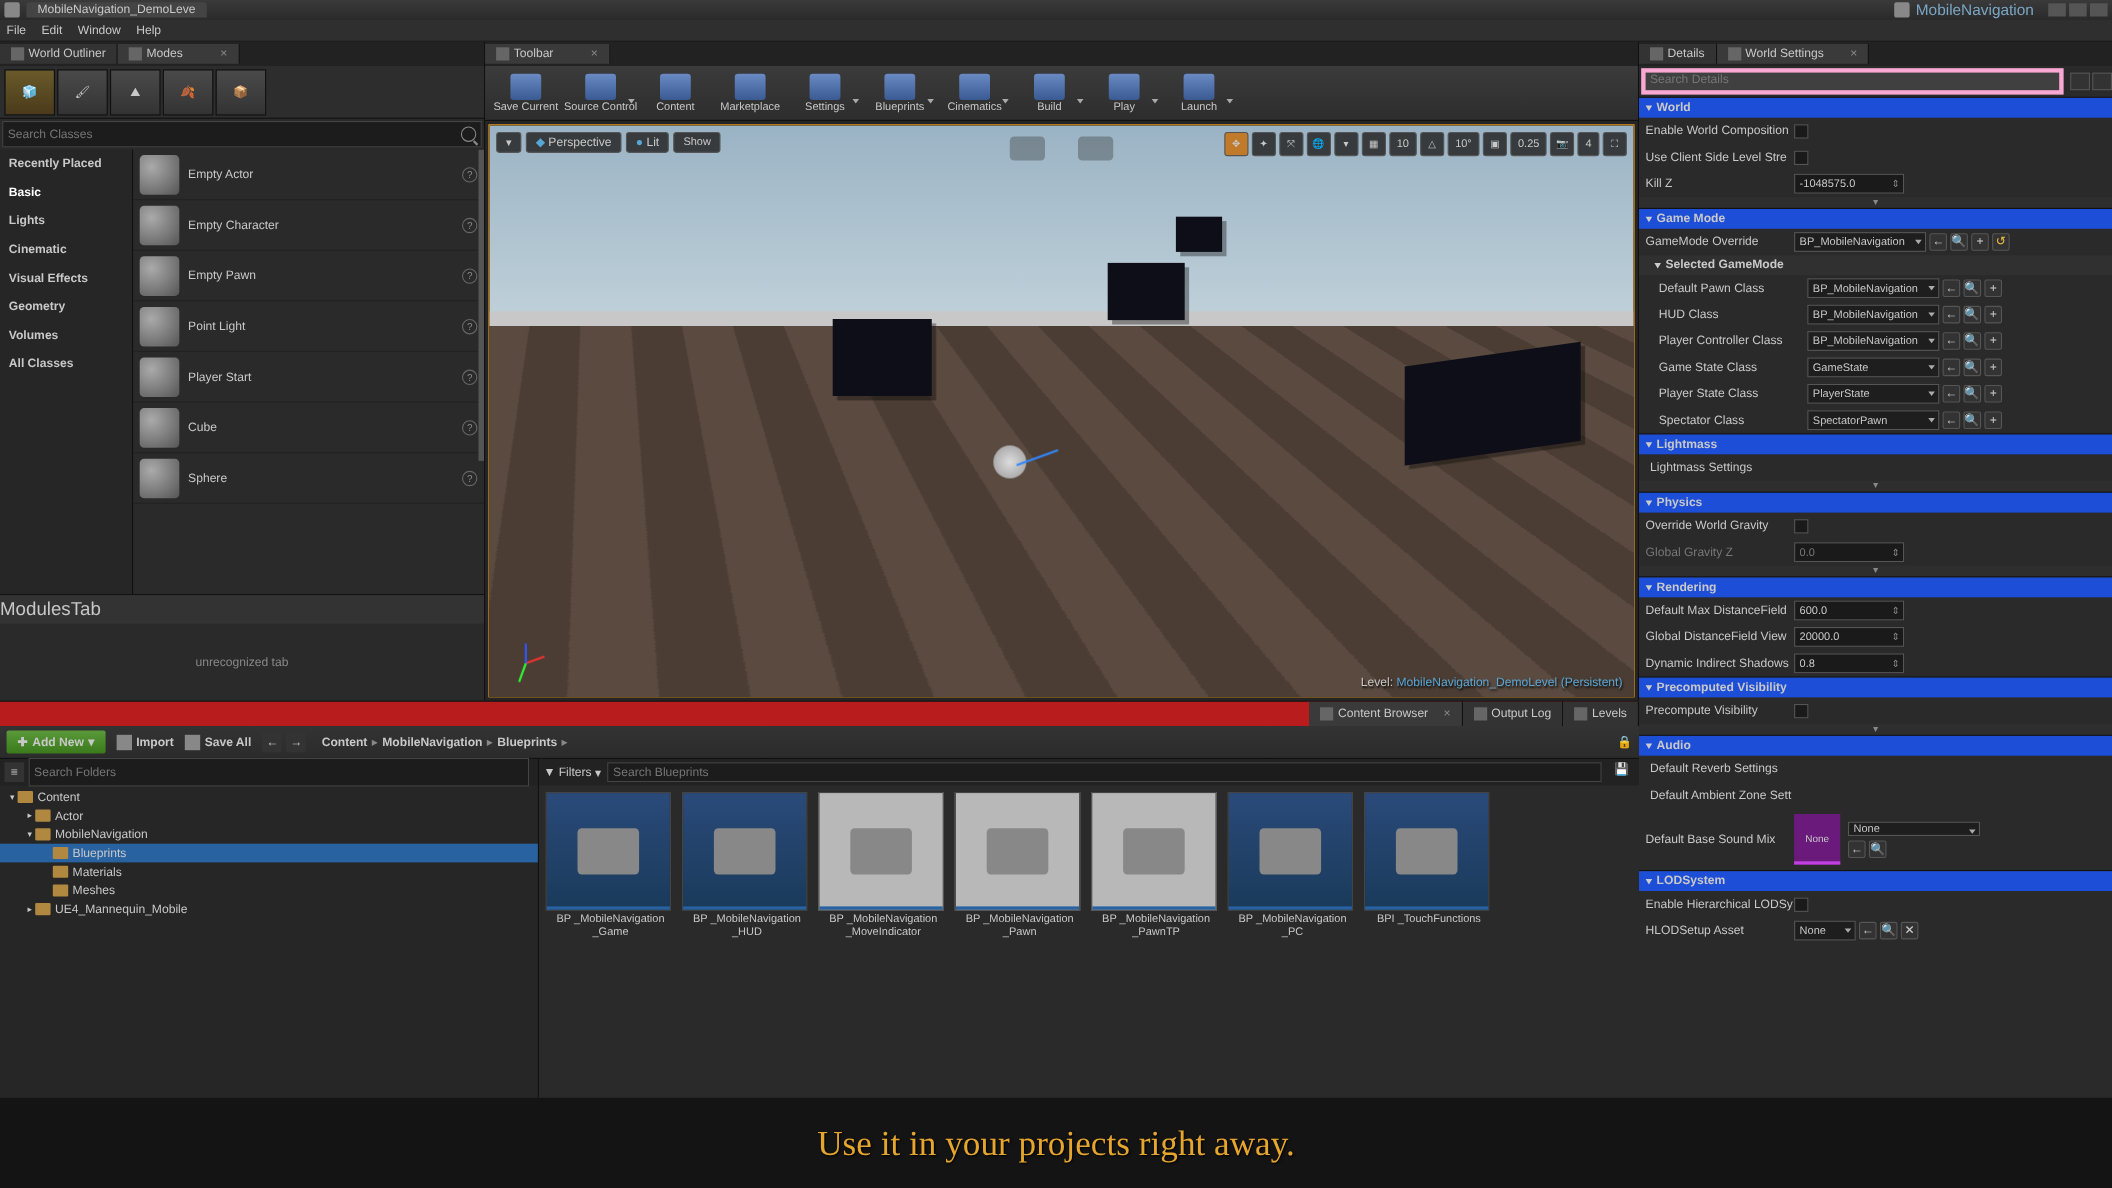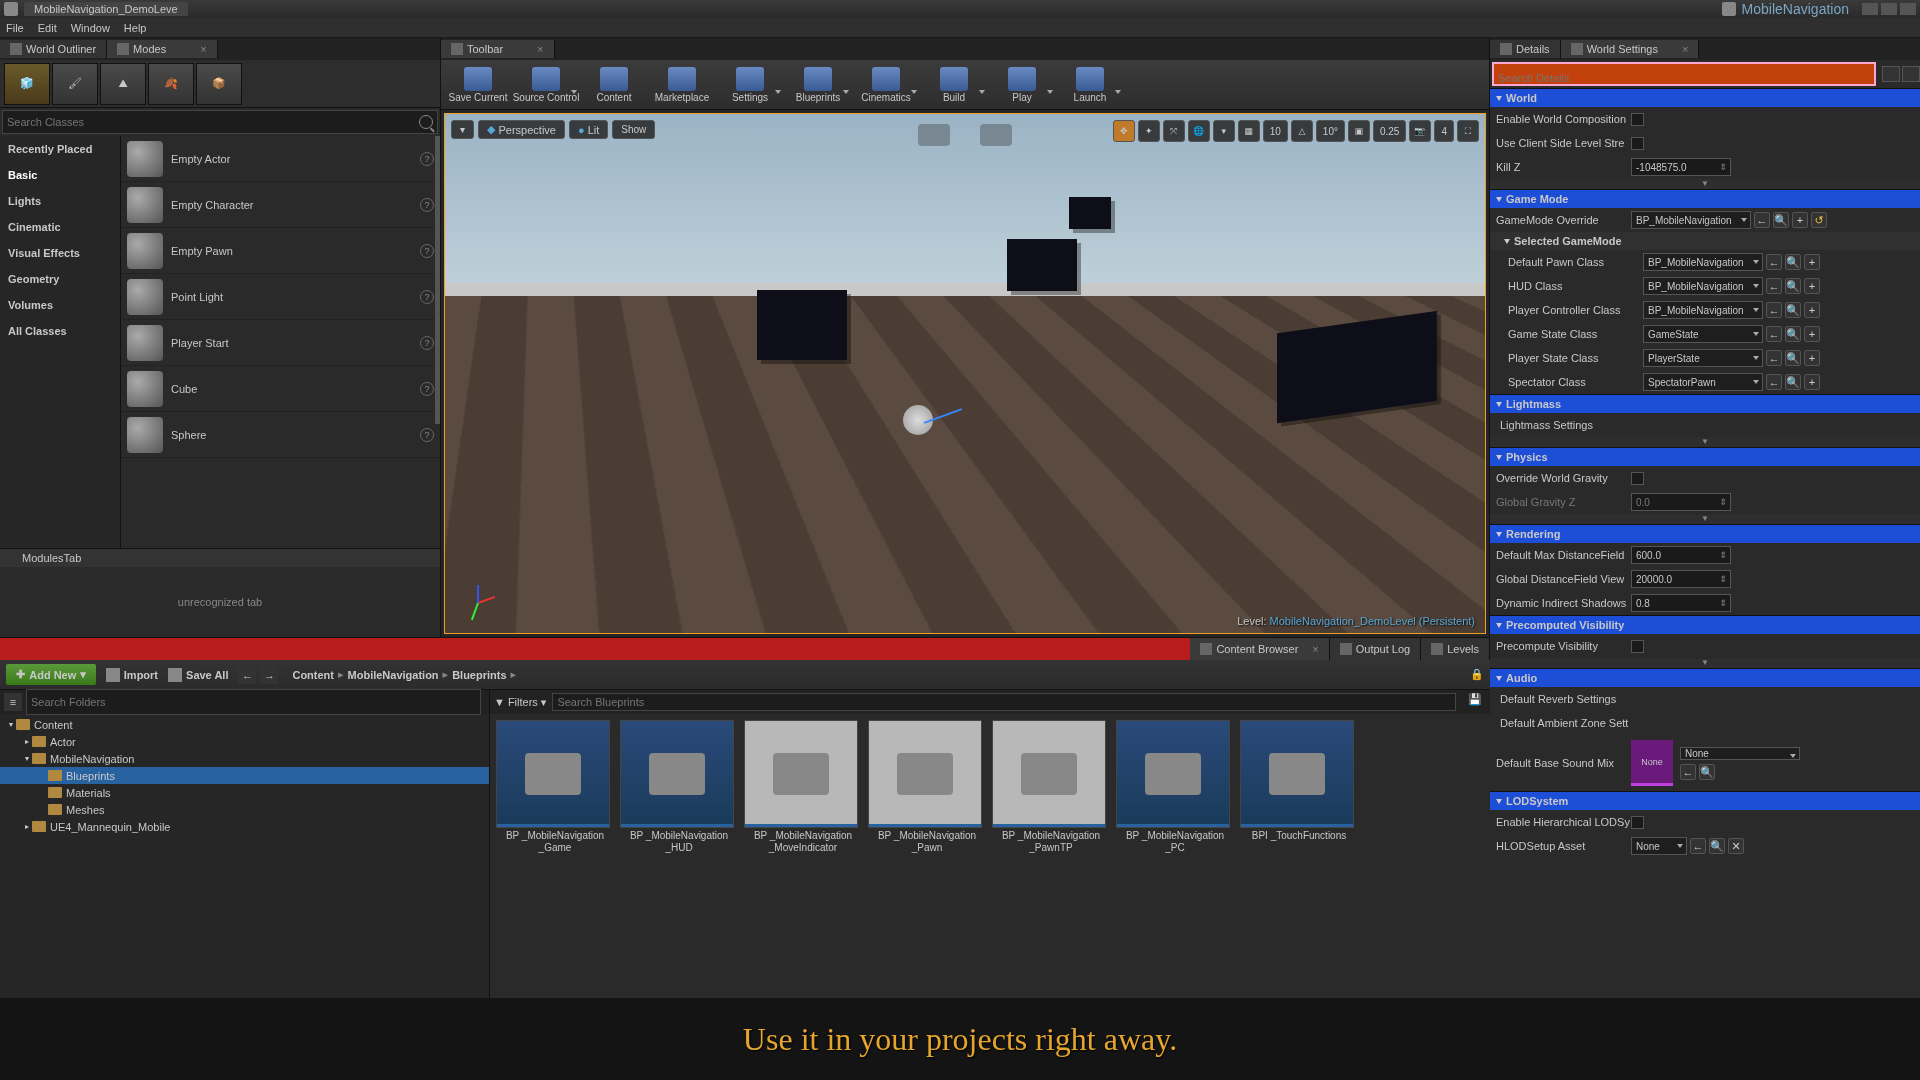--- a/index.html
+++ b/index.html
@@ -29,21 +29,21 @@
 .modes-body { flex:1; display:flex; min-height:0; background:#2a2a2a; }
 .modes-cats { width:120px; background:#262626; }
 .modes-cats .cat { padding:7px 8px; font-size:11px; cursor:pointer; font-weight:bold; }
 .modes-cats .cat.sel { color:#fff; font-weight:bold; }
 .modes-list { flex:1; overflow:auto; border-left:1px solid #111; position:relative; }
 .modes-list::after { content:""; position:absolute; right:0; top:0; width:5px; height:70%; background:#555; }
 .mitem { display:flex; align-items:center; height:46px; padding:0 6px; gap:8px; border-bottom:1px solid #222; }
 .mitem .thumb { width:36px; height:36px; background:radial-gradient(circle at 30% 30%,#aaa,#555); border-radius:4px; }
 .mitem .info { width:14px; height:14px; border:1px solid #666; border-radius:50%; text-align:center; line-height:12px; font-size:9px; color:#888; }
 .modulestab { border-top:1px solid #111; }
-.modulestab .mt-head { padding:3px 22px; background:#333; font-size:11px; }
+.modulestab .mt-head { padding:3px 0; background:#333; font-size:17px; }
 .modulestab .mt-body { height:70px; display:flex; align-items:center; justify-content:center; color:#888; font-size:11px; }
 
 .centercol { display:flex; flex-direction:column; background:#252525; border-left:1px solid #111; border-right:1px solid #111; }
 .toolbar-tabrow { height:22px; background:#222; display:flex; align-items:center; }
 .toolbar { height:50px; background:linear-gradient(#3b3b3b,#2d2d2d); display:flex; align-items:center; padding:0 4px; gap:2px; border-bottom:1px solid #111; }
 .tbtn { width:66px; height:46px; display:flex; flex-direction:column; align-items:center; justify-content:center; gap:1px; cursor:pointer; border-radius:2px; position:relative; }
 .tbtn .ico { width:28px; height:24px; background:linear-gradient(#6a8ac4,#3a5a94); border-radius:3px; }
 .tbtn .lbl { font-size:10px; white-space:nowrap; }
 .tbtn .dd { position:absolute; right:2px; bottom:14px; width:0; height:0; border-left:3px solid transparent; border-right:3px solid transparent; border-top:4px solid #aaa; }
 .viewport-wrap { flex:1; padding:3px; min-height:0; }
@@ -62,21 +62,21 @@
 .vp-level { position:absolute; right:10px; bottom:6px; font-size:11px; text-shadow:1px 1px 2px #000; }
 .vp-level .vl-link { color:#58a6d6; }
 .vp-gizmo { position:absolute; left:14px; bottom:12px; width:38px; height:38px; }
 .vp-gizmo .ax { position:absolute; left:50%; top:50%; width:18px; height:2px; transform-origin:left; }
 .vp-mann { position:absolute; left:44%; top:56%; width:30px; height:30px; background:radial-gradient(circle,#ddd,#999); border-radius:50%; }
 .vp-arrow { position:absolute; left:46%; top:58%; width:40px; height:2px; background:#38f; transform:rotate(-20deg); }
 .vp-logo { position:absolute; top:10px; left:50%; transform:translateX(-50%); display:flex; gap:30px; opacity:.35; }
 .vp-logo div { width:32px; height:22px; background:#333; border-radius:4px; }
 
 .rightcol { display:flex; flex-direction:column; background:#2a2a2a; }
-.det-search { height:24px; margin:2px; background:#c2410c; border:2px solid #f9a8d4; display:flex; align-items:flex-end; padding:0 4px; }
+.det-search { height:24px; margin:2px; background:#404040; border:4px solid #f9a8d4; display:flex; align-items:flex-start; padding:0 4px; }
 .det-search input { flex:1; background:transparent; border:none; outline:none; color:#c8c8c8; font-size:11px; }
 .det-eye { display:flex; gap:2px; margin-left:4px; }
 .det-eye div { width:18px; height:16px; background:#333; border:1px solid #555; }
 .section { border-top:1px solid #111; }
 .section-h { background:#1d4ed8; padding:3px 6px; font-size:11px; font-weight:bold; display:flex; align-items:center; gap:4px; cursor:pointer; }
 .section-h .tri { width:0; height:0; border-left:3px solid transparent; border-right:3px solid transparent; border-top:5px solid #ccc; }
 .prop { display:flex; align-items:center; height:24px; padding:0 6px; font-size:11px; }
 .prop.sub { padding-left:18px; }
 .prop .plabel { flex:0 0 135px; overflow:hidden; text-overflow:ellipsis; white-space:nowrap; }
 .prop .pval { flex:1; display:flex; align-items:center; gap:3px; }

